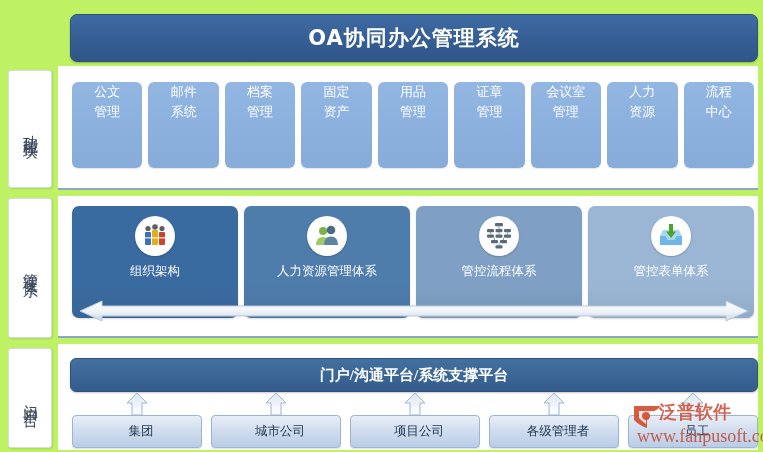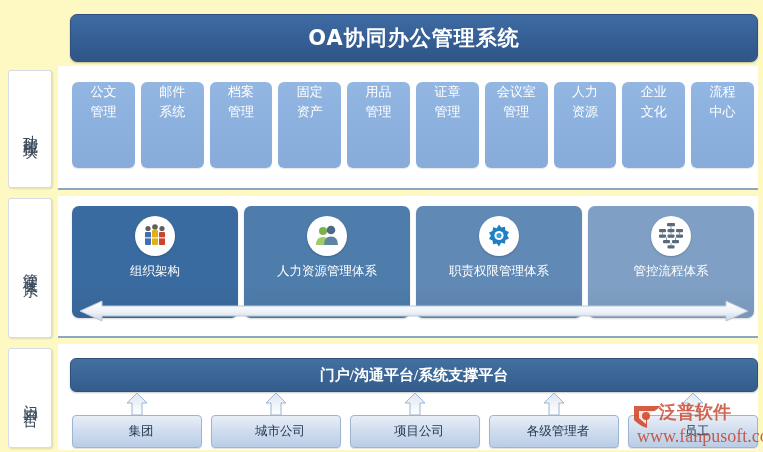--- a/index.html
+++ b/index.html
@@ -2,21 +2,21 @@
 <html><head>
 <meta charset="utf-8">
 <style>
   * { box-sizing: border-box; margin: 0; padding: 0; }
   html, body {
     width: 763px; height: 452px;
     background: #ffffff;
     font-family: "DejaVu Sans", "Liberation Sans", sans-serif;
     overflow: hidden;
   }
-  #root { position: relative; width: 763px; height: 452px; background: #fef9c3; }
+  #root { position: relative; width: 763px; height: 452px; background: #bef264; }
 
   
   .title-banner {
     position: absolute; left: 70px; top: 14px; width: 688px; height: 48px;
     background: linear-gradient(180deg,#3f6ba4 0%, #355e93 55%, #2f5688 100%);
     border: 1px solid #2b5081; border-radius: 7px;
     display: flex; align-items: center; justify-content: center;
     color: #ffffff; font-size: 21px; font-weight: bold; letter-spacing: 1px;
     box-shadow: 0 1px 2px rgba(0,0,0,.25);
   }
@@ -179,24 +179,20 @@
         <span>证章</span>
         <span>管理</span>
       </div>
       <div class="mod-card">
         <span>会议室</span>
         <span>管理</span>
       </div>
       <div class="mod-card">
         <span>人力</span>
         <span>资源</span>
-      </div>
-      <div class="mod-card">
-        <span>企业</span>
-        <span>文化</span>
       </div>
       <div class="mod-card">
         <span>流程</span>
         <span>中心</span>
       </div>
     </div>
 
   <div class="mgmt-row" id="mgmt-row">
       <div class="mgmt-card" style="background: linear-gradient(rgb(58, 107, 160) 0%, rgb(58, 107, 160) 70%, rgba(0, 0, 0, 0.06) 100%), rgb(58, 107, 160);">
         <div class="icon-circle">
@@ -215,30 +211,20 @@
       <div class="mgmt-card" style="background: linear-gradient(rgb(78, 124, 171) 0%, rgb(78, 124, 171) 70%, rgba(0, 0, 0, 0.06) 100%), rgb(78, 124, 171);">
         <div class="icon-circle">
           <svg width="26" height="26" viewBox="0 0 26 26">
         <circle cx="9" cy="8" r="4" fill="#7cb24a"></circle>
         <path d="M2 22 Q2 14 9 14 Q16 14 16 22 Z" fill="#9ccc63"></path>
         <circle cx="17" cy="7" r="4.3" fill="#4a6b86"></circle>
         <path d="M10 22 Q10 13.5 17 13.5 Q24 13.5 24 22 Z" fill="#5d84a3"></path>
       </svg>
         </div>
         <div class="mlabel">人力资源管理体系</div>
-      </div>
-      <div class="mgmt-card" style="background: linear-gradient(rgb(97, 137, 181) 0%, rgb(97, 137, 181) 70%, rgba(0, 0, 0, 0.06) 100%), rgb(97, 137, 181);">
-        <div class="icon-circle">
-          <svg width="26" height="26" viewBox="0 0 26 26">
-        <path d="M13 1.5 l2.2 3.1 3.7-.9 .6 3.8 3.5 1.4-1.9 3.3 1.9 3.3-3.5 1.4-.6 3.8-3.7-.9L13 23.5l-2.2-3.1-3.7 .9-.6-3.8-3.5-1.4 1.9-3.3-1.9-3.3 3.5-1.4 .6-3.8 3.7 .9z" fill="#1f7ec4"></path>
-        <circle cx="13" cy="12.5" r="4.6" fill="#ffffff"></circle>
-        <circle cx="13" cy="12.5" r="2.6" fill="#3aa0e0"></circle>
-      </svg>
-        </div>
-        <div class="mlabel">职责权限管理体系</div>
       </div>
       <div class="mgmt-card" style="background: linear-gradient(rgb(127, 160, 196) 0%, rgb(127, 160, 196) 70%, rgba(0, 0, 0, 0.06) 100%), rgb(127, 160, 196);">
         <div class="icon-circle">
           <svg width="28" height="28" viewBox="0 0 28 28">
         <g fill="#5a6a7d">
           <rect x="10" y="1" width="8" height="3.2" rx="1"></rect>
           <rect x="2" y="7" width="7" height="3.2" rx="1"></rect>
           <rect x="10.5" y="7" width="7" height="3.2" rx="1"></rect>
           <rect x="19" y="7" width="7" height="3.2" rx="1"></rect>
           <rect x="2" y="12.5" width="7" height="3.2" rx="1"></rect>
@@ -254,20 +240,33 @@
           <line x1="14" y1="10.2" x2="14" y2="12.5"></line>
           <line x1="22.5" y1="10.2" x2="22.5" y2="12.5"></line>
           <line x1="9.5" y1="15.7" x2="9.5" y2="18"></line>
           <line x1="18.5" y1="15.7" x2="18.5" y2="18"></line>
           <line x1="14" y1="21.2" x2="14" y2="23.2"></line>
         </g>
       </svg>
         </div>
         <div class="mlabel">管控流程体系</div>
       </div>
+      <div class="mgmt-card" style="background: linear-gradient(rgb(154, 182, 212) 0%, rgb(154, 182, 212) 70%, rgba(0, 0, 0, 0.06) 100%), rgb(154, 182, 212);">
+        <div class="icon-circle">
+          <svg width="26" height="26" viewBox="0 0 26 26">
+        <path d="M2 13 L8 13 L10 17 L16 17 L18 13 L24 13 L24 22 L2 22 Z" fill="#6fb7e8"></path>
+        <path d="M2 13 L8 13 L10 17 L16 17 L18 13 L24 13 L21 7 L5 7 Z" fill="#a8d8f5"></path>
+        <g fill="#4ca524">
+          <rect x="11" y="1" width="4" height="8"></rect>
+          <polygon points="8,8.5 18,8.5 13,15"></polygon>
+        </g>
+      </svg>
+        </div>
+        <div class="mlabel">管控表单体系</div>
+      </div>
     </div>
 
   <svg class="arrow-band" viewBox="0 0 668 22">
     <defs>
       <linearGradient id="agrad" x1="0" y1="0" x2="0" y2="1">
         <stop offset="0%" stop-color="#ffffff"></stop>
         <stop offset="55%" stop-color="#eef2f7"></stop>
         <stop offset="100%" stop-color="#c7d4e3"></stop>
       </linearGradient>
     </defs>

